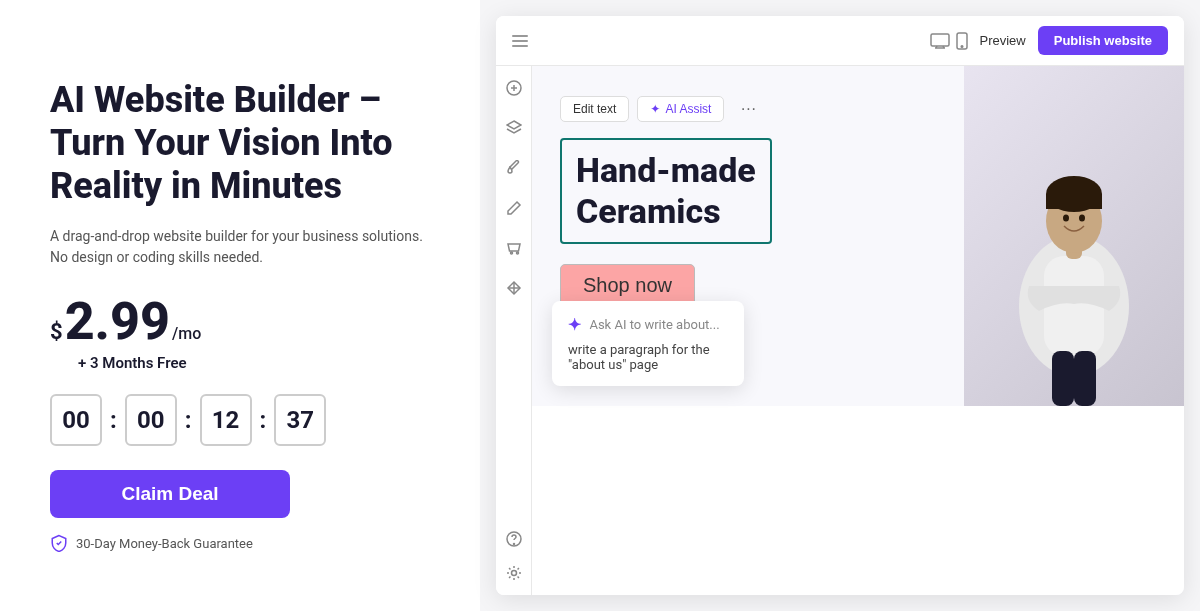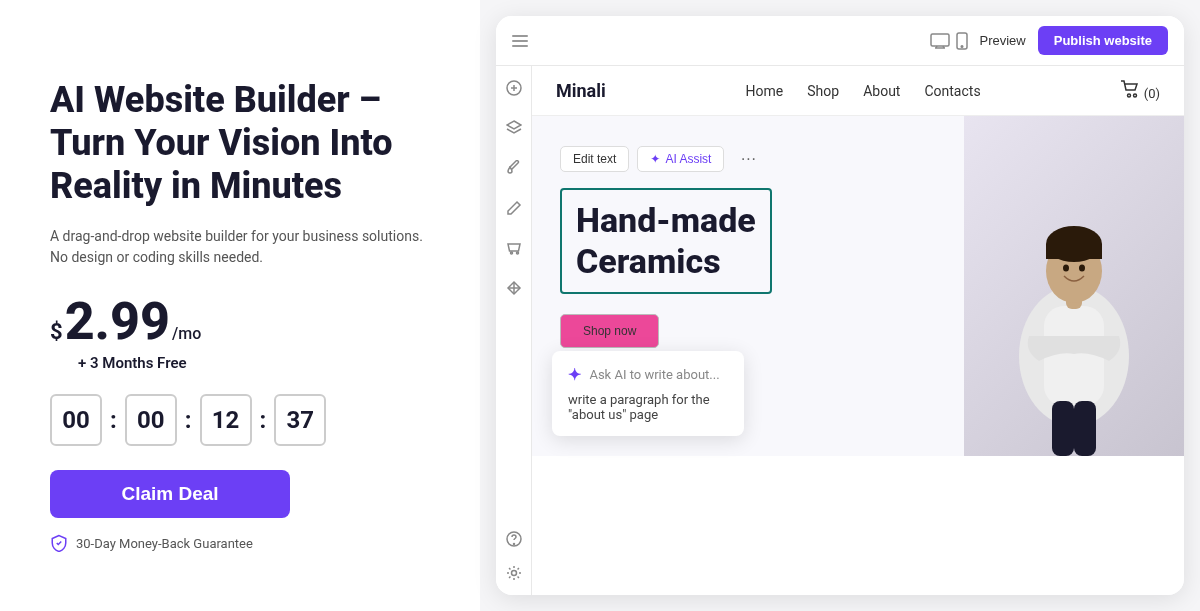--- a/index.html
+++ b/index.html
@@ -130,21 +130,21 @@
       flex: 1;
       background: #f5f5f7;
       display: flex;
       flex-direction: column;
       padding: 16px;
       position: relative;
     }
 
     .builder-window {
       background: #fff;
-      border-radius: 16px;
+      border-radius: 8px;
       box-shadow: 0 4px 24px rgba(0,0,0,0.10);
       flex: 1;
       display: flex;
       flex-direction: column;
       overflow: hidden;
     }
 
     
     .builder-topbar {
       display: flex;
@@ -363,25 +363,25 @@
     }
 
     .hero-title {
       font-size: 34px;
       font-weight: 800;
       color: #1a1a2e;
       line-height: 1.2;
     }
 
     .shop-now-btn {
-      background: #ec4899;
+      background: #fca5a5;
       border: 1px solid #bbb;
       border-radius: 5px;
       padding: 9px 22px;
-      font-size: 12px;
+      font-size: 20px;
       color: #333;
       cursor: pointer;
       font-weight: 500;
     }
 
     
     .ai-tooltip {
       position: absolute;
       bottom: 20px;
       left: 20px;
@@ -561,37 +561,20 @@
               <circle cx="8" cy="8" r="2.5"></circle>
               <path d="M8 1v2M8 13v2M1 8h2M13 8h2M3.05 3.05l1.41 1.41M11.54 11.54l1.41 1.41M3.05 12.95l1.41-1.41M11.54 4.46l1.41-1.41"></path>
             </svg>
           </div>
         </div>
       </div>
 
       <div class="canvas-area">
         <div class="website-preview">
 
-          <div class="site-nav">
-            <div class="site-logo">Minali</div>
-            <div class="site-nav-links">
-              <span>Home</span>
-              <span>Shop</span>
-              <span>About</span>
-              <span>Contacts</span>
-            </div>
-            <div class="cart-icon">
-              <svg width="20" height="18" viewBox="0 0 20 18" fill="none" stroke="#333" stroke-width="1.5">
-                <path d="M1 1h3l2 9h9l2-6H5"></path>
-                <circle cx="9" cy="15.5" r="1.5"></circle>
-                <circle cx="15" cy="15.5" r="1.5"></circle>
-              </svg>
-              <span>(0)</span>
-            </div>
-          </div>
 
           <div class="site-hero">
             <div class="hero-left">
               
               <div class="edit-toolbar">
                 <button class="edit-btn">Edit text</button>
                 <button class="ai-btn">
                   <span style="font-size:12px;">✦</span>
                   <span>AI Assist</span>
                 </button>

